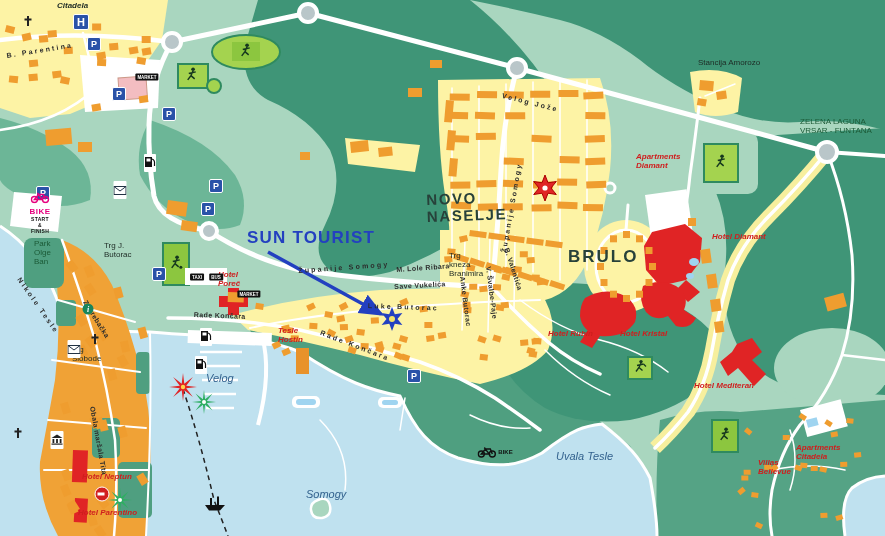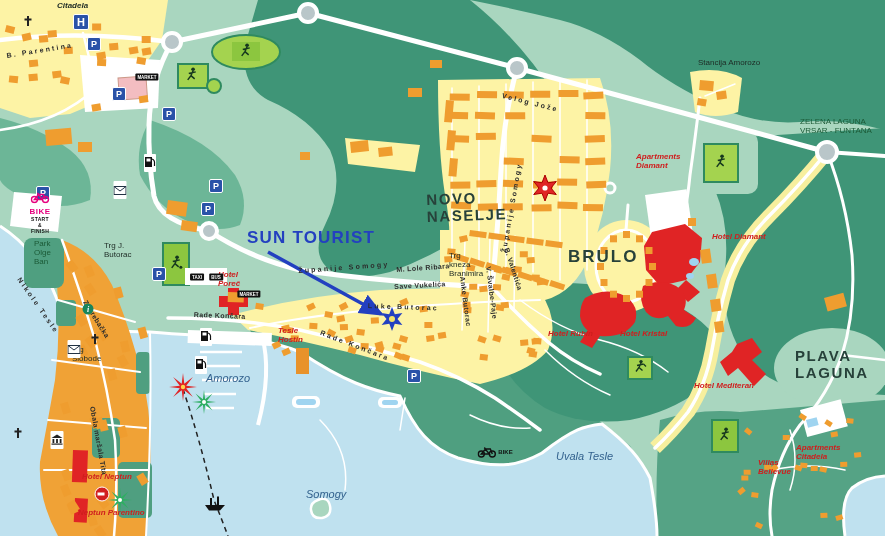--- a/index.html
+++ b/index.html
@@ -382,23 +382,21 @@
     <path d="M0,0 L7,3 L0,6 Z" fill="#2340c0"></path>
         </marker>
       </defs>
   <line x1="268" y1="252" x2="381" y2="314" stroke="#2340c0" stroke-width="3.5" marker-end="url(#ah)"></line>
 </svg>
 <div id="overlay">
       <div class="lbl brand" style="left:247px;top:228px;transform:rotate(0deg)">SUN TOURIST</div>
       <div class="lbl area-lg" style="left:426px;top:192px;transform:rotate(-2deg)">NOVO
 NASELJE</div>
       <div class="lbl area-lg xl" style="left:568px;top:247px;transform:rotate(0deg)">BRULO</div>
-      <div class="lbl area-lg" style="left:795px;top:348px;transform:rotate(0deg)">PLAVA
-LAGUNA</div>
-      <div class="lbl sea" style="left:206px;top:372px;transform:rotate(0deg)">Amorozo</div>
+      <div class="lbl sea" style="left:206px;top:372px;transform:rotate(0deg)">Velog</div>
       <div class="lbl sea" style="left:306px;top:488px;transform:rotate(0deg)">Somogy</div>
       <div class="lbl sea" style="left:556px;top:450px;transform:rotate(0deg)">Uvala Tesle</div>
       <div class="lbl area-sm bold" style="left:698px;top:59px;transform:rotate(0deg)">Stancija Amorozo</div>
       <div class="lbl area-sm green" style="left:800px;top:118px;transform:rotate(0deg)">ZELENA LAGUNA
 VRSAR - FUNTANA</div>
       <div class="lbl area-sm italic" style="left:57px;top:2px;transform:rotate(0deg)">Citadela</div>
       <div class="lbl area-sm green" style="left:34px;top:240px;transform:rotate(0deg)">Park
 Olge
 Ban</div>
       <div class="lbl area-sm" style="left:104px;top:242px;transform:rotate(0deg)">Trg J.
@@ -421,21 +419,21 @@
       <div class="lbl street sp" style="left:503px;top:92px;transform:rotate(14deg)">Velog Jože</div>
       <div class="lbl street sp" style="left:22px;top:276px;transform:rotate(55deg)">Nikole Tesle</div>
       <div class="lbl street" style="left:96px;top:406px;transform:rotate(80deg)">Obala maršala Tita</div>
       <div class="lbl street" style="left:88px;top:299px;transform:rotate(58deg)">Zagrebačka</div>
       <div class="lbl street sp" style="left:6px;top:52px;transform:rotate(-9deg)">B. Parentina</div>
       <div class="lbl hotel" style="left:218px;top:271px;transform:rotate(0deg)">Hotel
 Poreč</div>
       <div class="lbl hotel" style="left:278px;top:327px;transform:rotate(0deg)">Tesle
 Hostin</div>
       <div class="lbl hotel" style="left:82px;top:473px;transform:rotate(0deg)">Hotel Neptun</div>
-      <div class="lbl hotel" style="left:78px;top:509px;transform:rotate(0deg)">Neptun Parentino</div>
+      <div class="lbl hotel" style="left:78px;top:509px;transform:rotate(0deg)">Hotel Parentino</div>
       <div class="lbl hotel" style="left:712px;top:233px;transform:rotate(0deg)">Hotel Diamant</div>
       <div class="lbl hotel" style="left:636px;top:153px;transform:rotate(0deg)">Apartments
 Diamant</div>
       <div class="lbl hotel" style="left:548px;top:330px;transform:rotate(0deg)">Hotel Rubin</div>
       <div class="lbl hotel" style="left:620px;top:330px;transform:rotate(0deg)">Hotel Kristal</div>
       <div class="lbl hotel" style="left:694px;top:382px;transform:rotate(0deg)">Hotel Mediteran</div>
       <div class="lbl hotel" style="left:796px;top:444px;transform:rotate(0deg)">Apartments
 Citadela</div>
       <div class="lbl hotel" style="left:758px;top:459px;transform:rotate(0deg)">Villas
 Bellevue</div>

